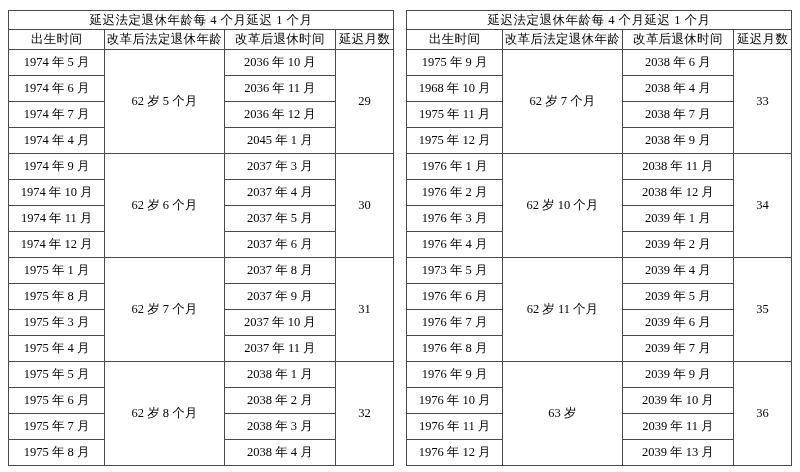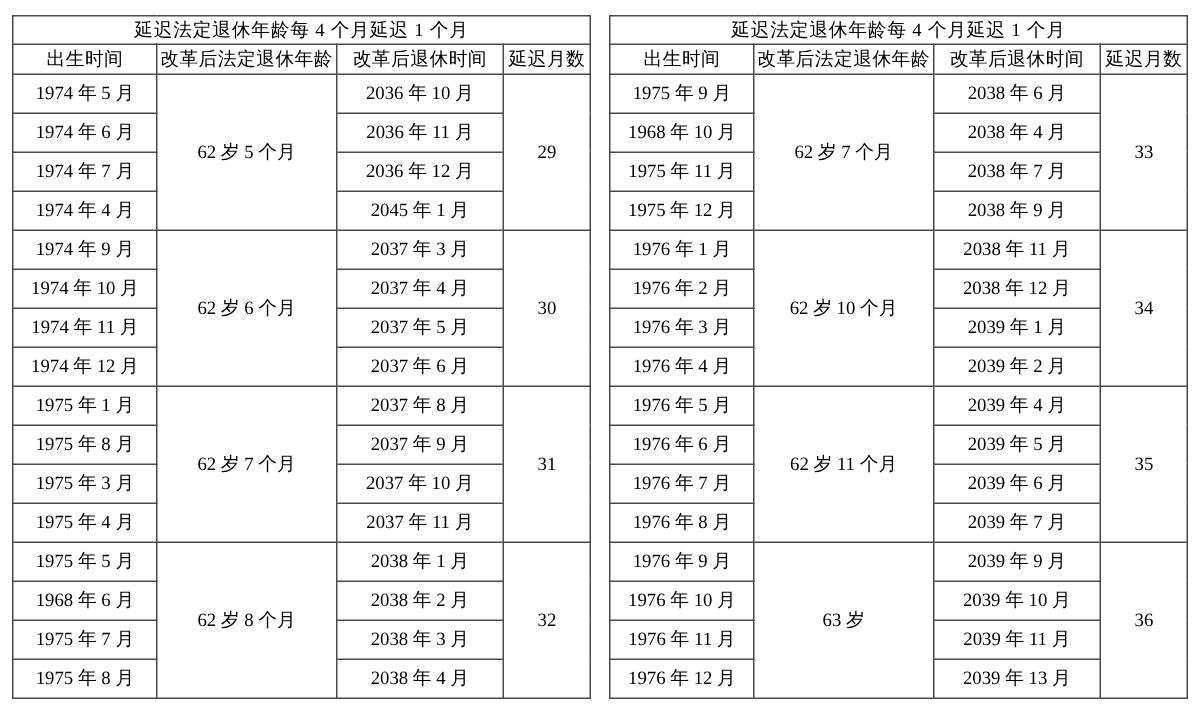--- a/index.html
+++ b/index.html
@@ -144,21 +144,21 @@
             <td class="data-cell">1975 年 4 月</td>
             <td class="data-cell">2037 年 11 月</td>
           </tr>
           <tr>
             <td class="data-cell">1975 年 5 月</td>
             <td class="data-cell span-cell" rowspan="4">62 岁 8 个月</td>
             <td class="data-cell">2038 年 1 月</td>
             <td class="data-cell span-cell" rowspan="4">32</td>
           </tr>
           <tr>
-            <td class="data-cell">1968 年 6 月</td>
+            <td class="data-cell">1975 年 6 月</td>
             <td class="data-cell">2038 年 2 月</td>
           </tr>
           <tr>
             <td class="data-cell">1975 年 7 月</td>
             <td class="data-cell">2038 年 3 月</td>
           </tr>
           <tr>
             <td class="data-cell">1975 年 8 月</td>
             <td class="data-cell">2038 年 4 月</td>
           </tr>
@@ -213,21 +213,21 @@
           </tr>
           <tr>
             <td class="data-cell">1976 年 3 月</td>
             <td class="data-cell">2039 年 1 月</td>
           </tr>
           <tr>
             <td class="data-cell">1976 年 4 月</td>
             <td class="data-cell">2039 年 2 月</td>
           </tr>
           <tr>
-            <td class="data-cell">1976 年 5 月</td>
+            <td class="data-cell">1973 年 5 月</td>
             <td class="data-cell span-cell" rowspan="4">62 岁 11 个月</td>
             <td class="data-cell">2039 年 4 月</td>
             <td class="data-cell span-cell" rowspan="4">35</td>
           </tr>
           <tr>
             <td class="data-cell">1976 年 6 月</td>
             <td class="data-cell">2039 年 5 月</td>
           </tr>
           <tr>
             <td class="data-cell">1976 年 7 月</td>

